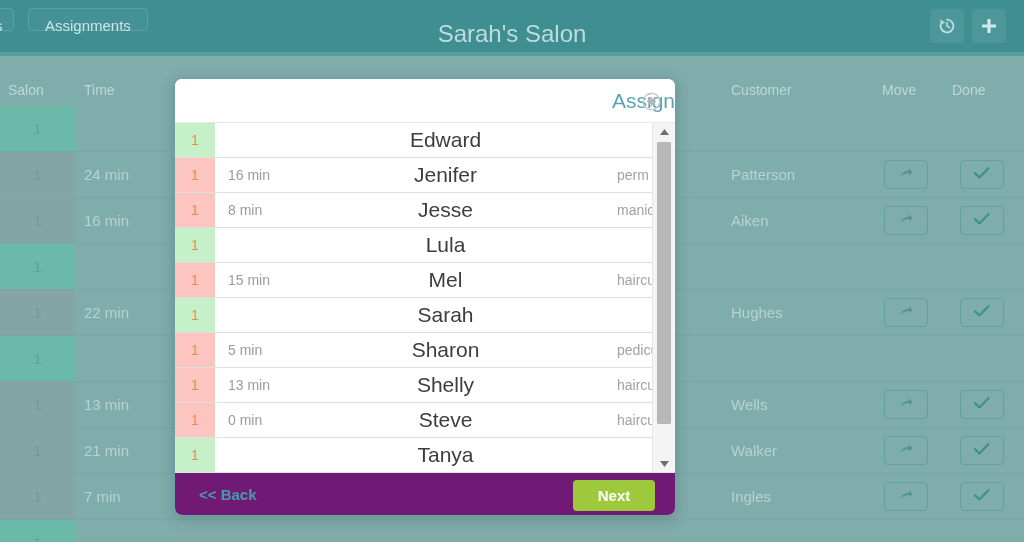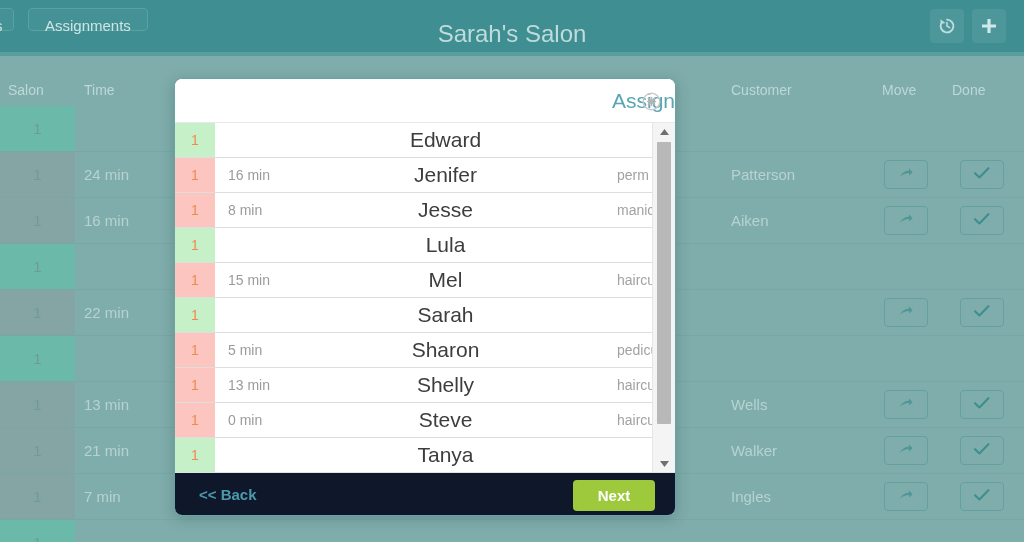--- a/index.html
+++ b/index.html
@@ -159,21 +159,21 @@
   }
   #sb-up { top: 0; }
   #sb-down { bottom: 0; }
   #sb-thumb {
     position: absolute; left: 4px; top: 19px; width: 14px; height: 282px;
     background: #b8b8b8; border-radius: 1px;
   }
 
   #modal-footer {
     position: absolute; left: 0; top: 393px; width: 500px; height: 44px;
-    background: #0f172a; border-top: 1px solid #e2e2e2;
+    background: #701a75; border-top: 1px solid #e2e2e2;
   }
   #btn-back {
     position: absolute; left: 24px; top: 0; line-height: 44px;
     font-size: 15px; color: #4a9aab; font-weight: bold;
   }
   #btn-next {
     position: absolute; right: 20px; top: 7px;
     width: 82px; height: 31px;
     background: #9ec93c; border-radius: 4px;
     color: #fff; font-size: 15px; font-weight: bold;
@@ -258,20 +258,21 @@
         </div>
       </div>
       <div class="row free">
         <div class="cell-status">1</div>
         <div class="cell-time"></div>
         <div class="cell-customer"></div>
       </div>
       <div class="row busy">
         <div class="cell-status">1</div>
         <div class="cell-time">22 min</div>
+        <div class="cell-customer">Hughes</div>
         <div class="btn-move">
           <span><svg width="16" height="14" viewBox="0 0 16 14">
               <path d="M2 11 C4 6.4 7.6 4.8 11 4.8 L11 2.2 L14.6 6.2 L11 9.6 L11 7.1 C7.8 7.1 4.5 8.2 2 11 Z" fill="#4e9796"></path>
             </svg></span>
         </div>
         <div class="btn-done">
           <span><svg width="18" height="14" viewBox="0 0 18 14">
               <path d="M2 7.2 L6.4 11.4 L15.4 2.2" fill="none" stroke="#3d8f8e" stroke-width="2.1" stroke-linecap="round" stroke-linejoin="round"></path>
             </svg></span>
         </div>

